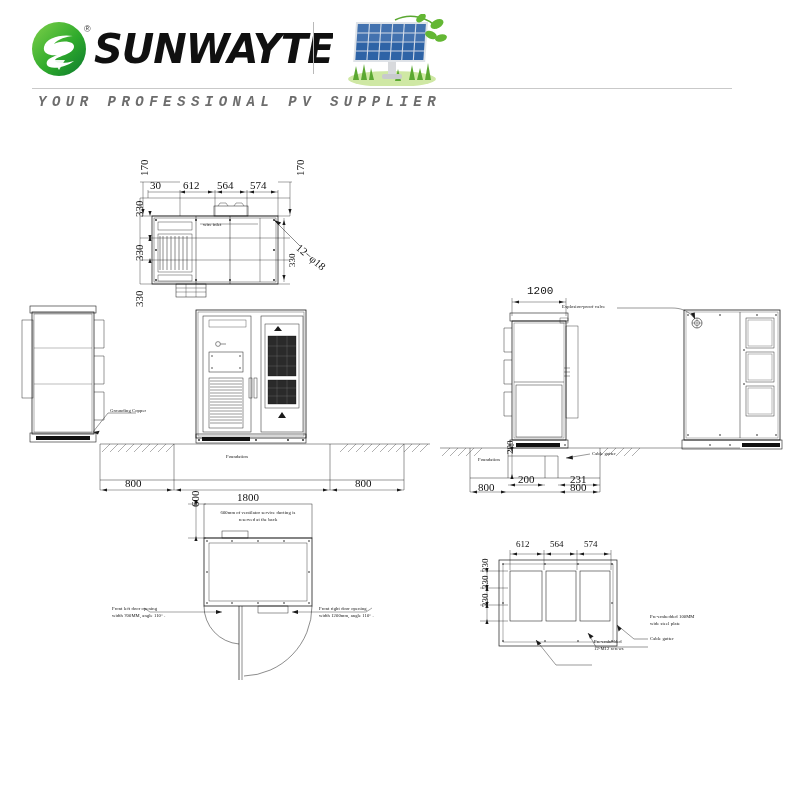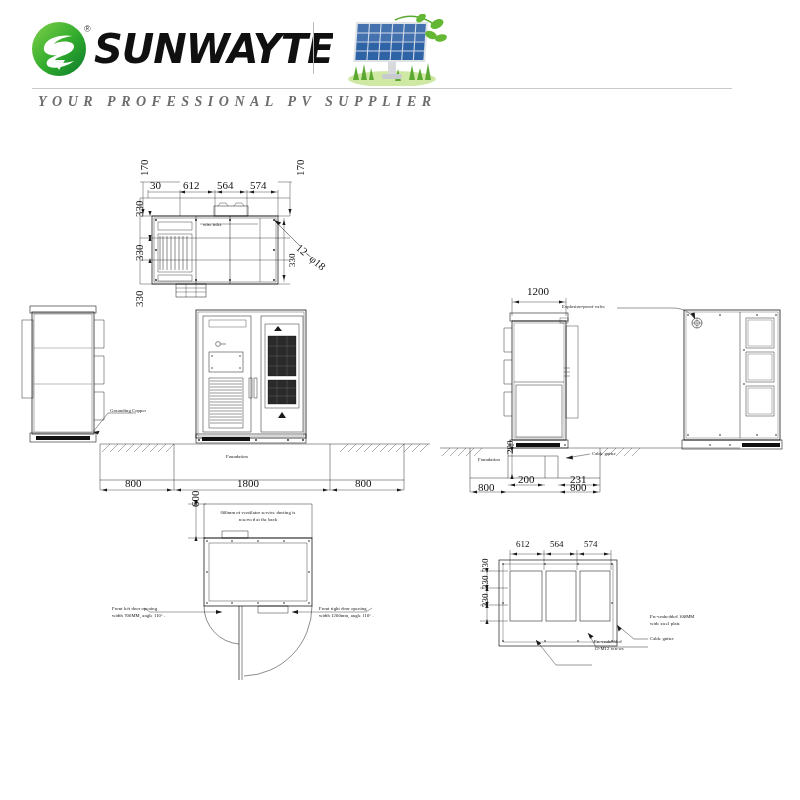--- a/index.html
+++ b/index.html
@@ -21,21 +21,21 @@
     color:#101010;margin-left:6px;line-height:58px;white-space:nowrap;
   }
   .reg-mark{position:absolute;left:54px;top:4px;font-size:9px;color:#3f3f3f;}
   .divider-vert{
     position:absolute;left:313px;top:22px;width:1px;height:52px;background:#b9b9b9;
   }
   .pv-photo{position:absolute;left:333px;top:14px;width:118px;height:72px;overflow:hidden;}
   .tagline-rule{position:absolute;left:32px;top:88px;width:700px;height:1px;background:#c9c9c9;}
   .tagline{
     position:absolute;left:38px;top:94px;
-    font-family:Liberation Serif, serif;
+    font-family:Liberation Mono, monospace;
     font-size:14px;font-weight:bold;font-style:italic;letter-spacing:5.5px;
     color:#6d6d6d;white-space:nowrap;
   }
 
   
   .drawing{position:absolute;left:0;top:120px;width:796px;height:680px;}
   .drawing svg{display:block;}
 
   
   .dim{
@@ -632,24 +632,24 @@
     <div class="dim vert" style="left:134px;top:141px;">330</div>
     <div class="dim vert" style="left:134px;top:187px;">330</div>
     <div class="dim small vert" style="left:288px;top:147px;">330</div>
     <div class="dim rot" style="left:301px;top:122px;transform:rotate(40deg);">12−φ18</div>
     <div class="note" style="left:203px;top:102px;">wire inlet</div>
 
     <div class="note" style="left:110px;top:288px;">Grounding Copper</div>
 
     <div class="note" style="left:226px;top:334px;">Foundation</div>
     <div class="dim" style="left:125px;top:358px;">800</div>
-    <div class="dim" style="left:237px;top:358px;font-family:Liberation Serif, serif;">1800</div>
+    <div class="dim" style="left:237px;top:372px;font-family:Liberation Serif, serif;">1800</div>
     <div class="dim" style="left:355px;top:358px;">800</div>
 
-    <div class="dim" style="left:527px;top:166px;">1200</div>
+    <div class="dim" style="left:527px;top:166px;font-family:Liberation Mono, monospace;">1200</div>
     <div class="note" style="left:478px;top:337px;">Foundation</div>
     <div class="note" style="left:592px;top:331px;">Cable gutter</div>
     <div class="dim small vert" style="left:506px;top:334px;">200</div>
     <div class="dim" style="left:518px;top:354px;">200</div>
     <div class="dim" style="left:570px;top:354px;">231</div>
     <div class="dim" style="left:478px;top:362px;">800</div>
     <div class="dim" style="left:570px;top:362px;">800</div>
 
     <div class="note" style="left:562px;top:184px;">Explosion-proof valve</div>
 

